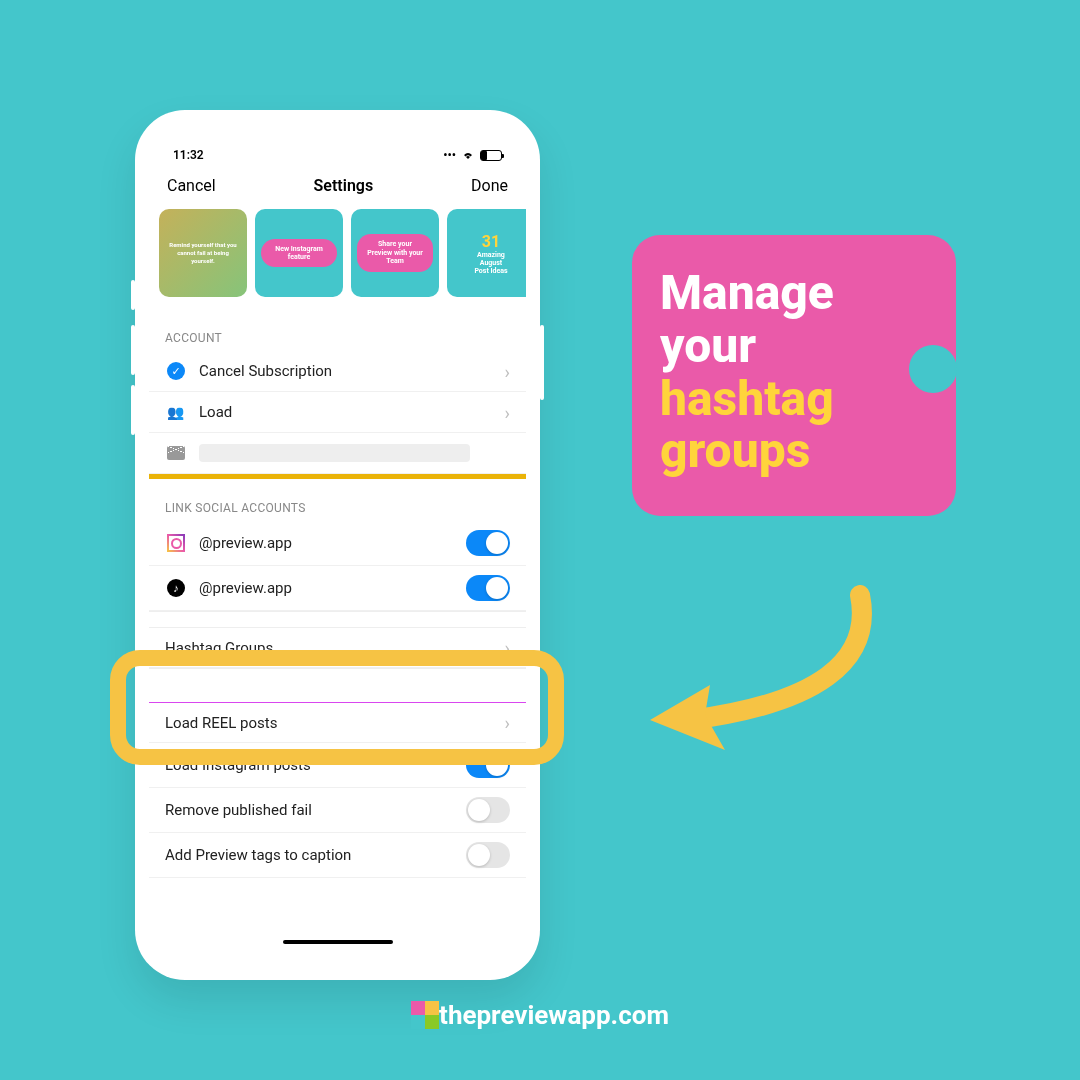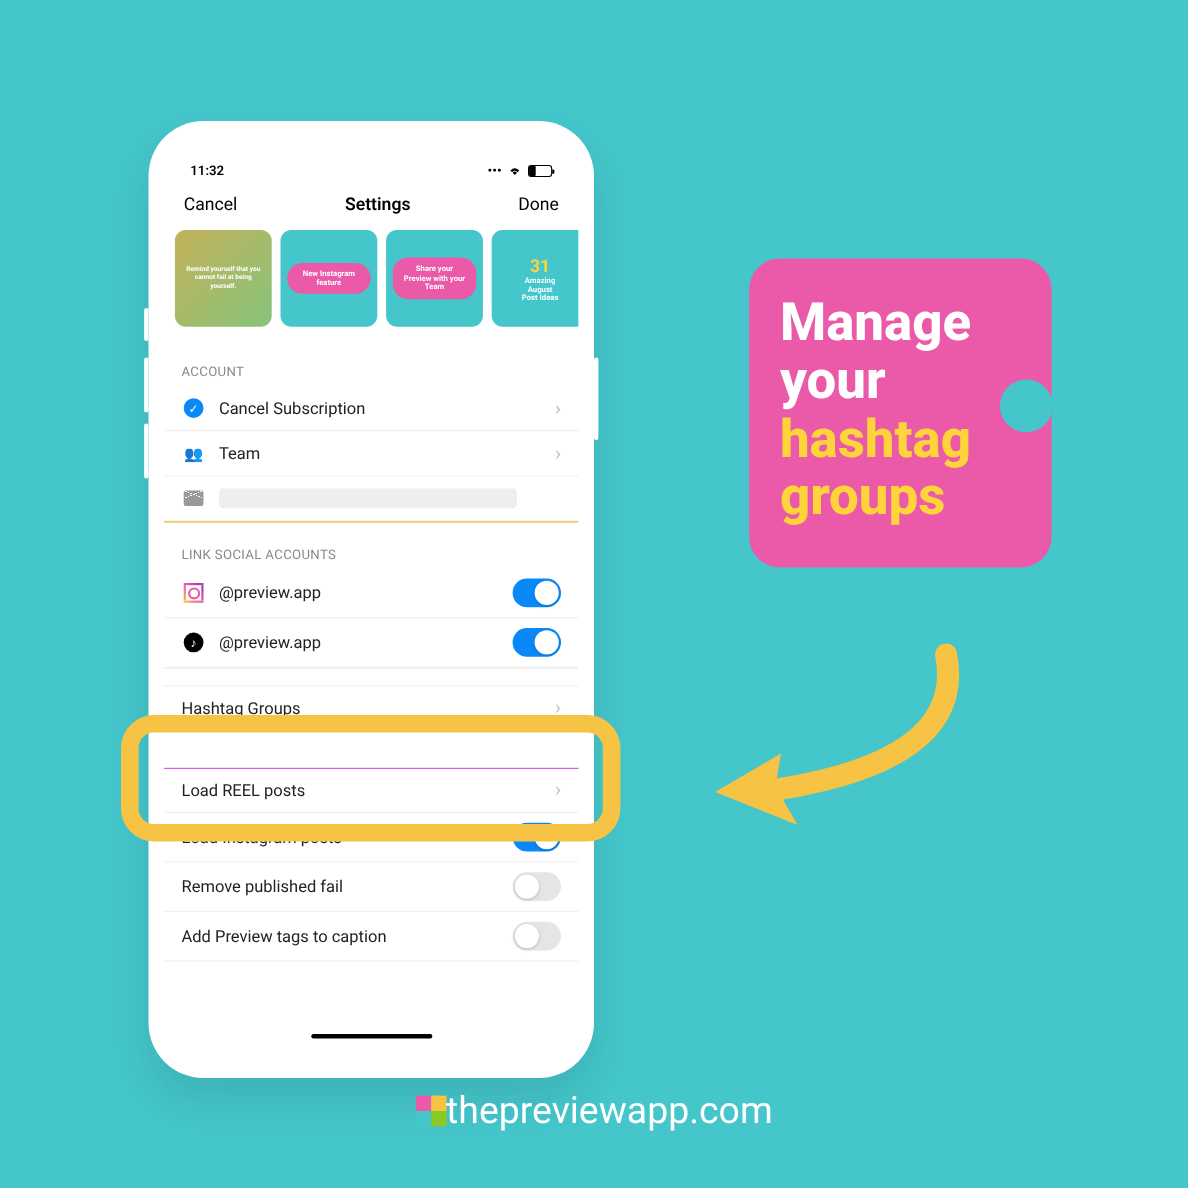--- a/index.html
+++ b/index.html
@@ -98,21 +98,21 @@
   padding: 6px 8px;
   line-height: 1.2;
 }
 .thumb4 .big { font-size: 16px; color: #ffd43b; }
 .section-header {
   font-size: 12px;
   color: #888;
   padding: 22px 16px 6px;
   text-transform: uppercase;
   letter-spacing: 0.3px;
-  border-top: 1px solid #eab308;
+  border-top: 5px solid #eab308;
 }
 .section-header.first { border-top: none; }
 .row {
   display: flex;
   align-items: center;
   padding: 9px 16px;
   font-size: 15px;
   color: #222;
   border-bottom: 1px solid #f0f0f0;
 }
@@ -163,21 +163,21 @@
   width: 454px;
   height: 115px;
   border: 16px solid #f6c344;
   border-radius: 30px;
   pointer-events: none;
 }
 .callout {
   position: absolute;
   right: 124px;
   top: 235px;
-  width: 275px;
+  width: 324px;
   background: #ea5aa9;
   border-radius: 28px;
   padding: 32px 28px 38px;
 }
 .callout-line {
   font-size: 48px;
   font-weight: 800;
   color: #fff;
   line-height: 1.1;
 }
@@ -198,22 +198,22 @@
   width: 260px;
   height: 175px;
 }
 .footer {
   position: absolute;
   left: 0;
   right: 0;
   bottom: 50px;
   text-align: center;
   color: #fff;
-  font-size: 34px;
-  font-weight: 400;
+  font-size: 26px;
+  font-weight: 700;
   display: flex;
   align-items: center;
   justify-content: center;
   gap: 0;
 }
 .logo-icon {
   width: 28px; height: 28px;
   display: inline-flex;
   flex-wrap: wrap;
 }
@@ -331,21 +331,21 @@
     <div class="section-header first">ACCOUNT</div>
     <div class="row">
       <div class="row-icon">
           <div class="check-icon">✓</div>
         </div>
       <span class="row-label">Cancel Subscription</span>
       <span class="chevron">›</span>
     </div>
     <div class="row">
       <div class="row-icon team-icon">👥</div>
-      <span class="row-label">Team</span>
+      <span class="row-label">Load</span>
       <span class="chevron">›</span>
     </div>
     <div class="row">
       <div class="row-icon">
           <div class="mail-icon"></div>
         </div>
       <div class="email-placeholder"></div>
     </div>
 
     <div class="section-header">LINK SOCIAL ACCOUNTS</div>

